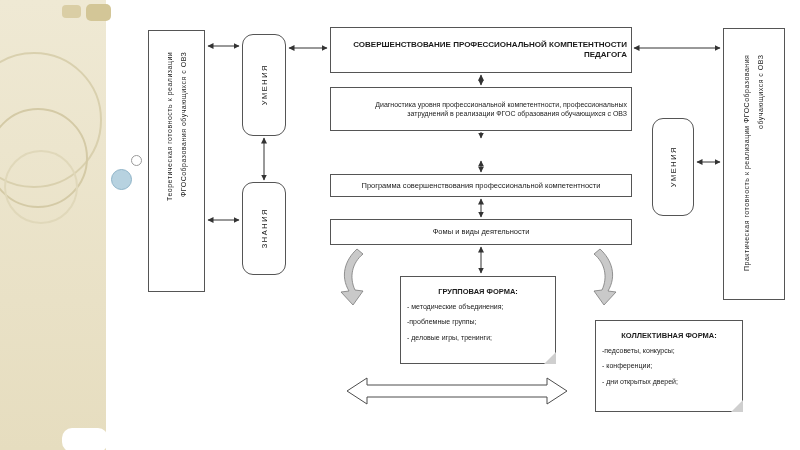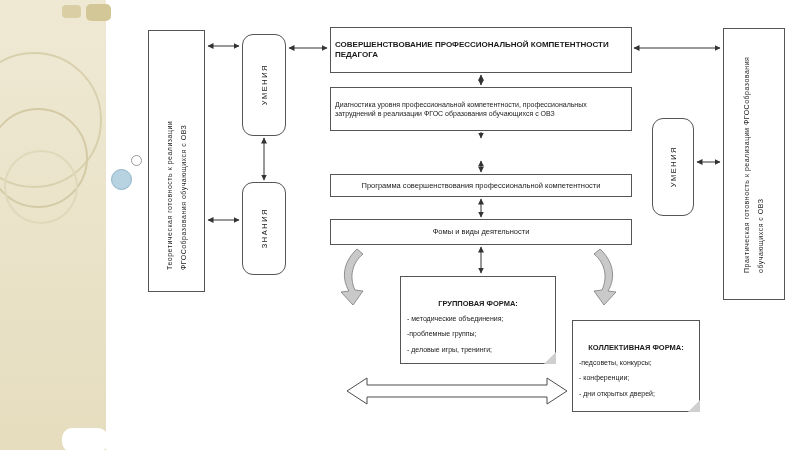--- a/index.html
+++ b/index.html
@@ -16,32 +16,32 @@
   .blue-dot{position:absolute;left:111px;top:169px;width:19px;height:19px;border-radius:50%;
             background:#b7d2e0;border:1px solid #8fb4c8;}
   .tiny-circ{position:absolute;left:131px;top:155px;width:9px;height:9px;border-radius:50%;
              border:1px solid #9a9a9a;background:#fff;}
   .tab1{position:absolute;left:62px;top:5px;width:19px;height:13px;background:#dacea5;border-radius:4px;}
   .tab2{position:absolute;left:86px;top:4px;width:25px;height:17px;background:#d3c697;border-radius:5px;}
   .notch{position:absolute;left:62px;top:428px;width:46px;height:24px;background:#fff;border-radius:10px;}
 
   
   .bx{position:absolute;background:#fff;border:1px solid #555;box-sizing:border-box;
-      display:flex;align-items:center;justify-content:center;text-align:left;
+      display:flex;align-items:center;justify-content:center;text-align:right;
       font-size:7.5px;line-height:1.3;padding:2px 4px;}
   .rd{border-radius:11px;}
   .bold{font-weight:bold;font-size:8px;}
   .vt{display:inline-block;writing-mode:vertical-rl;transform:rotate(180deg);
       letter-spacing:.5px;line-height:2;max-height:96%;}
   .vt-tall{max-height:218px;font-size:7px;}
   .vt-cap{letter-spacing:1.5px;font-size:7.5px;}
 
   
   .doc{position:absolute;background:#fff;border:1px solid #555;box-sizing:border-box;
-       font-size:7px;padding:20px 6px;text-align:left;}
+       font-size:7px;padding:8px 6px;text-align:left;}
   .doc::after{content:"";position:absolute;right:-1px;bottom:-1px;width:0;height:0;
               border-style:solid;border-width:0 0 12px 12px;
               border-color:transparent transparent #cfcfcf transparent;}
   .doc .t{font-weight:bold;text-align:center;font-size:7.5px;margin:2px 0 5px;}
   .doc .it{margin:6px 0;line-height:1.35;}
 
   svg.overlay{position:absolute;left:0;top:0;pointer-events:none;}
 </style>
 </head>
 <body>
@@ -97,21 +97,21 @@
   </div>
 
 
   <div class="doc" style="left:400px;top:276px;width:156px;height:88px;">
     <div class="t">ГРУППОВАЯ ФОРМА:</div>
     <div class="it">- методические объединения;</div>
     <div class="it">-проблемные группы;</div>
     <div class="it">- деловые игры, тренинги;</div>
   </div>
 
-  <div class="doc" style="left:572px;top:320px;width:128px;height:92px;">
+  <div class="doc" style="left:595px;top:320px;width:148px;height:92px;">
     <div class="t">КОЛЛЕКТИВНАЯ ФОРМА:</div>
     <div class="it">-педсоветы, конкурсы;</div>
     <div class="it">- конференции;</div>
     <div class="it">- дни открытых дверей;</div>
   </div>
 
   <svg class="overlay" width="800" height="450" viewBox="0 0 800 450">
     <defs>
       <marker id="ah" markerWidth="7" markerHeight="7" refX="5.5" refY="3" orient="auto-start-reverse">
         <path d="M0,0 L6,3 L0,6 Z" fill="#333"></path>

